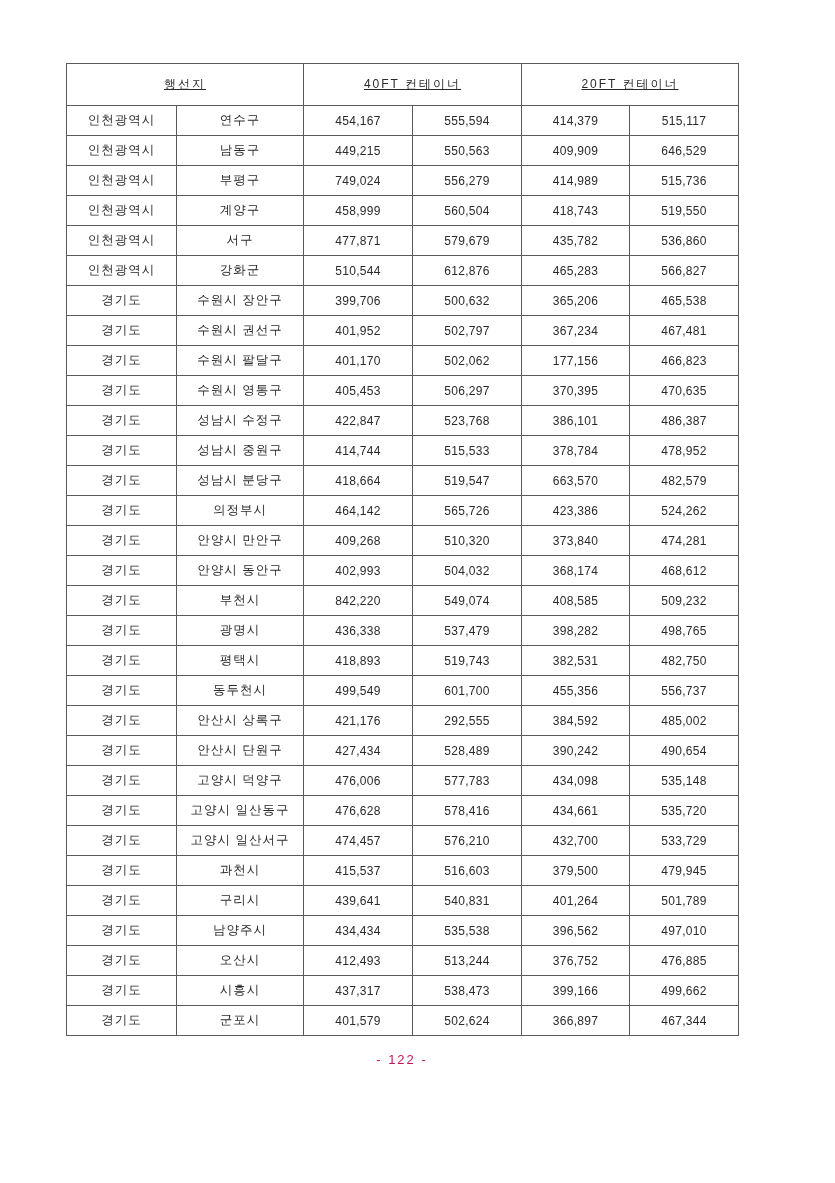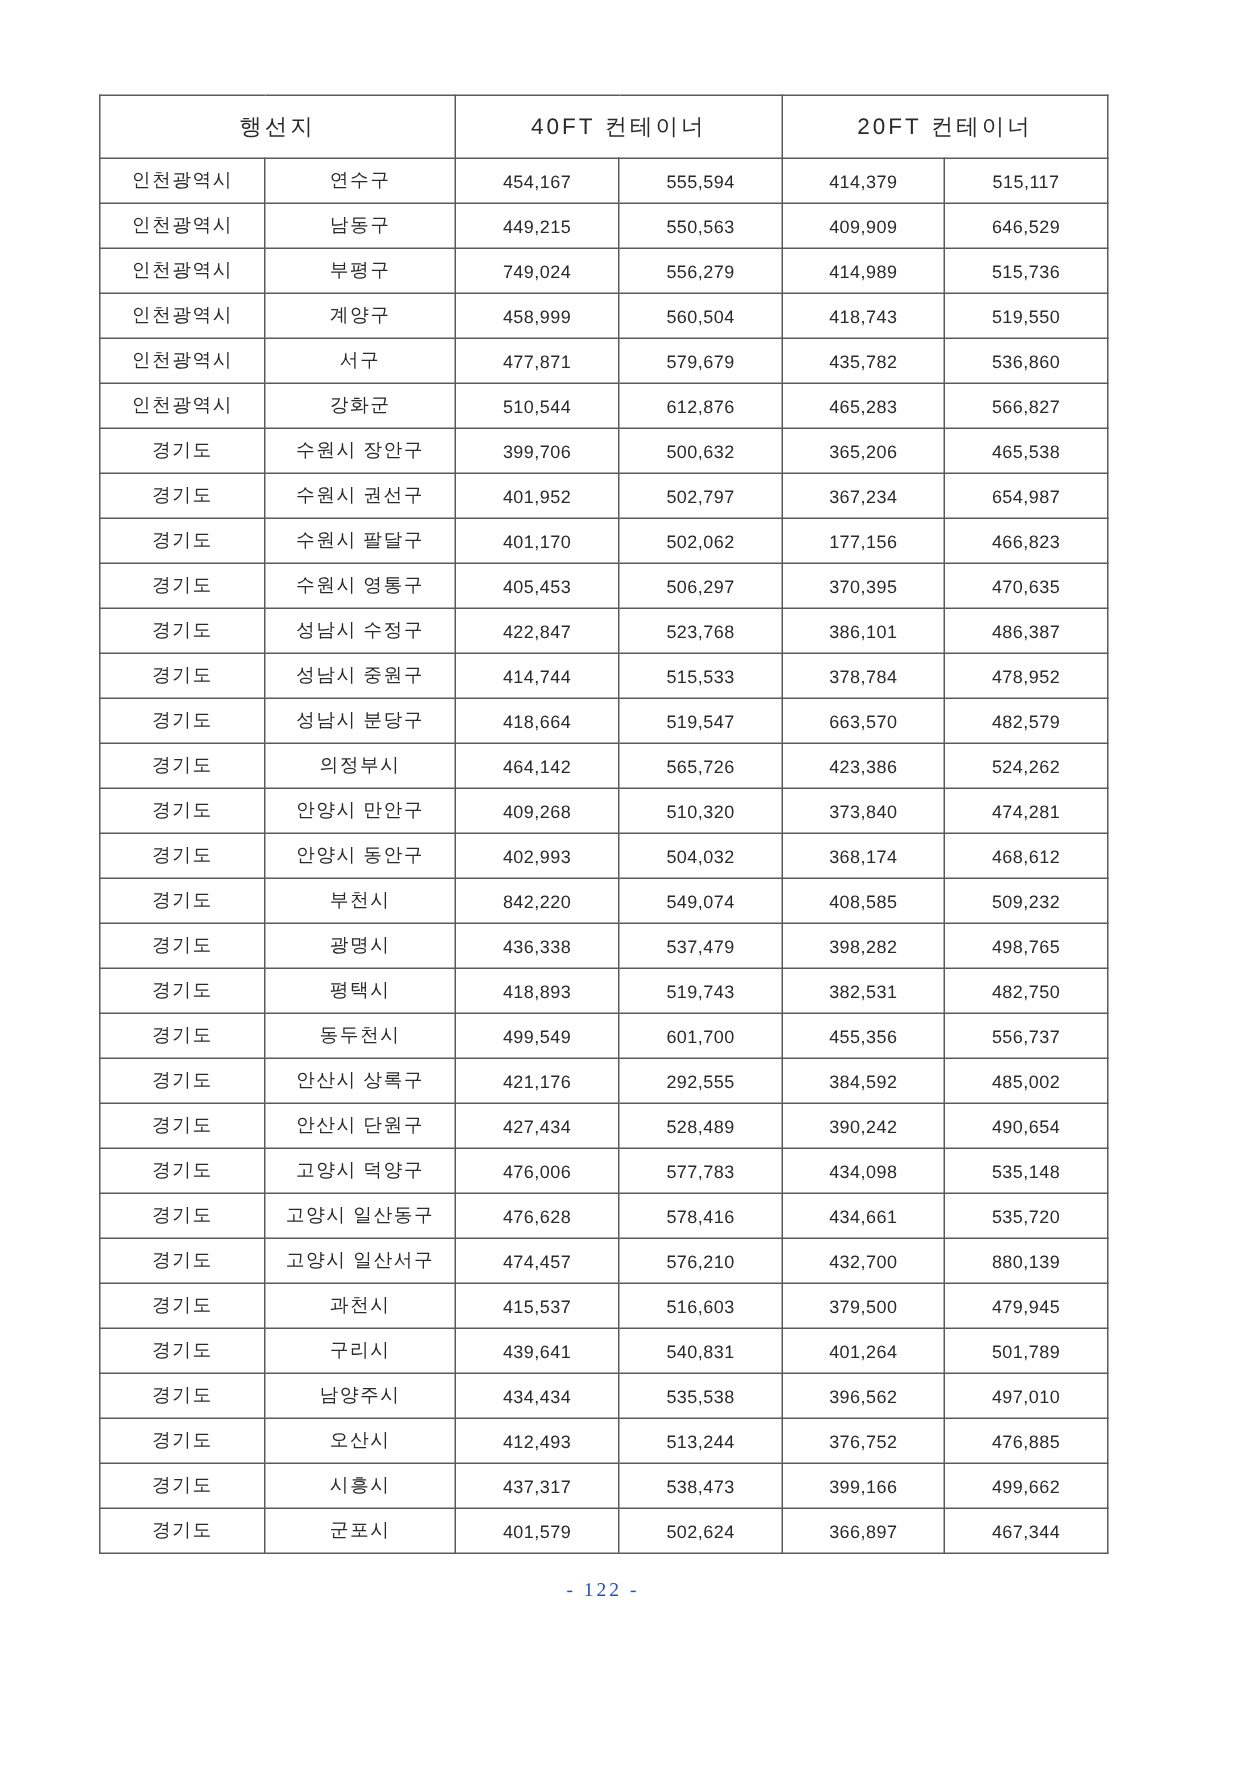--- a/index.html
+++ b/index.html
@@ -21,40 +21,40 @@
   }
   table.rates th, table.rates td {
     border: 1px solid #5a5a5a;
     text-align: center;
     vertical-align: middle;
     font-weight: normal;
     overflow: hidden;
   }
   tr.hrow1 th {
     height: 42px;
-    font-size: 15px;
+    font-size: 12px;
     letter-spacing: 2px;
+    text-decoration: underline;
   }
   tr.hrow2 th {
     height: 50px;
     font-size: 13.5px;
     letter-spacing: 2px;
     line-height: 1.5;
     white-space: pre-line;
     border-bottom: 3px double #5a5a5a;
   }
   tbody td { height: 30px; font-size: 12px; letter-spacing: 0.3px; }
   tbody td.txt { font-size: 12.5px; letter-spacing: 1px; }
   .footer {
     margin-top: 16px;
     text-align: center;
     font-size: 13px;
     letter-spacing: 2px;
-    color: #1d4ed8;
-    font-family: Liberation Serif, serif;
+    color: #be185d;
   }
 </style>
 </head>
 <body>
 
 <div class="page">
   <table class="rates">
     <colgroup>
       <col style="width:110px">
       <col style="width:127px">
@@ -133,21 +133,21 @@
     <td class="num">365,206</td>
     <td class="num">465,538</td>
   </tr>
 
   <tr>
     <td class="txt">경기도</td>
     <td class="txt">수원시 권선구</td>
     <td class="num">401,952</td>
     <td class="num">502,797</td>
     <td class="num">367,234</td>
-    <td class="num">654,987</td>
+    <td class="num">467,481</td>
   </tr>
 
   <tr>
     <td class="txt">경기도</td>
     <td class="txt">수원시 팔달구</td>
     <td class="num">401,170</td>
     <td class="num">502,062</td>
     <td class="num">177,156</td>
     <td class="num">466,823</td>
   </tr>
@@ -286,21 +286,21 @@
     <td class="num">434,661</td>
     <td class="num">535,720</td>
   </tr>
 
   <tr>
     <td class="txt">경기도</td>
     <td class="txt">고양시 일산서구</td>
     <td class="num">474,457</td>
     <td class="num">576,210</td>
     <td class="num">432,700</td>
-    <td class="num">880,139</td>
+    <td class="num">533,729</td>
   </tr>
 
   <tr>
     <td class="txt">경기도</td>
     <td class="txt">과천시</td>
     <td class="num">415,537</td>
     <td class="num">516,603</td>
     <td class="num">379,500</td>
     <td class="num">479,945</td>
   </tr>

